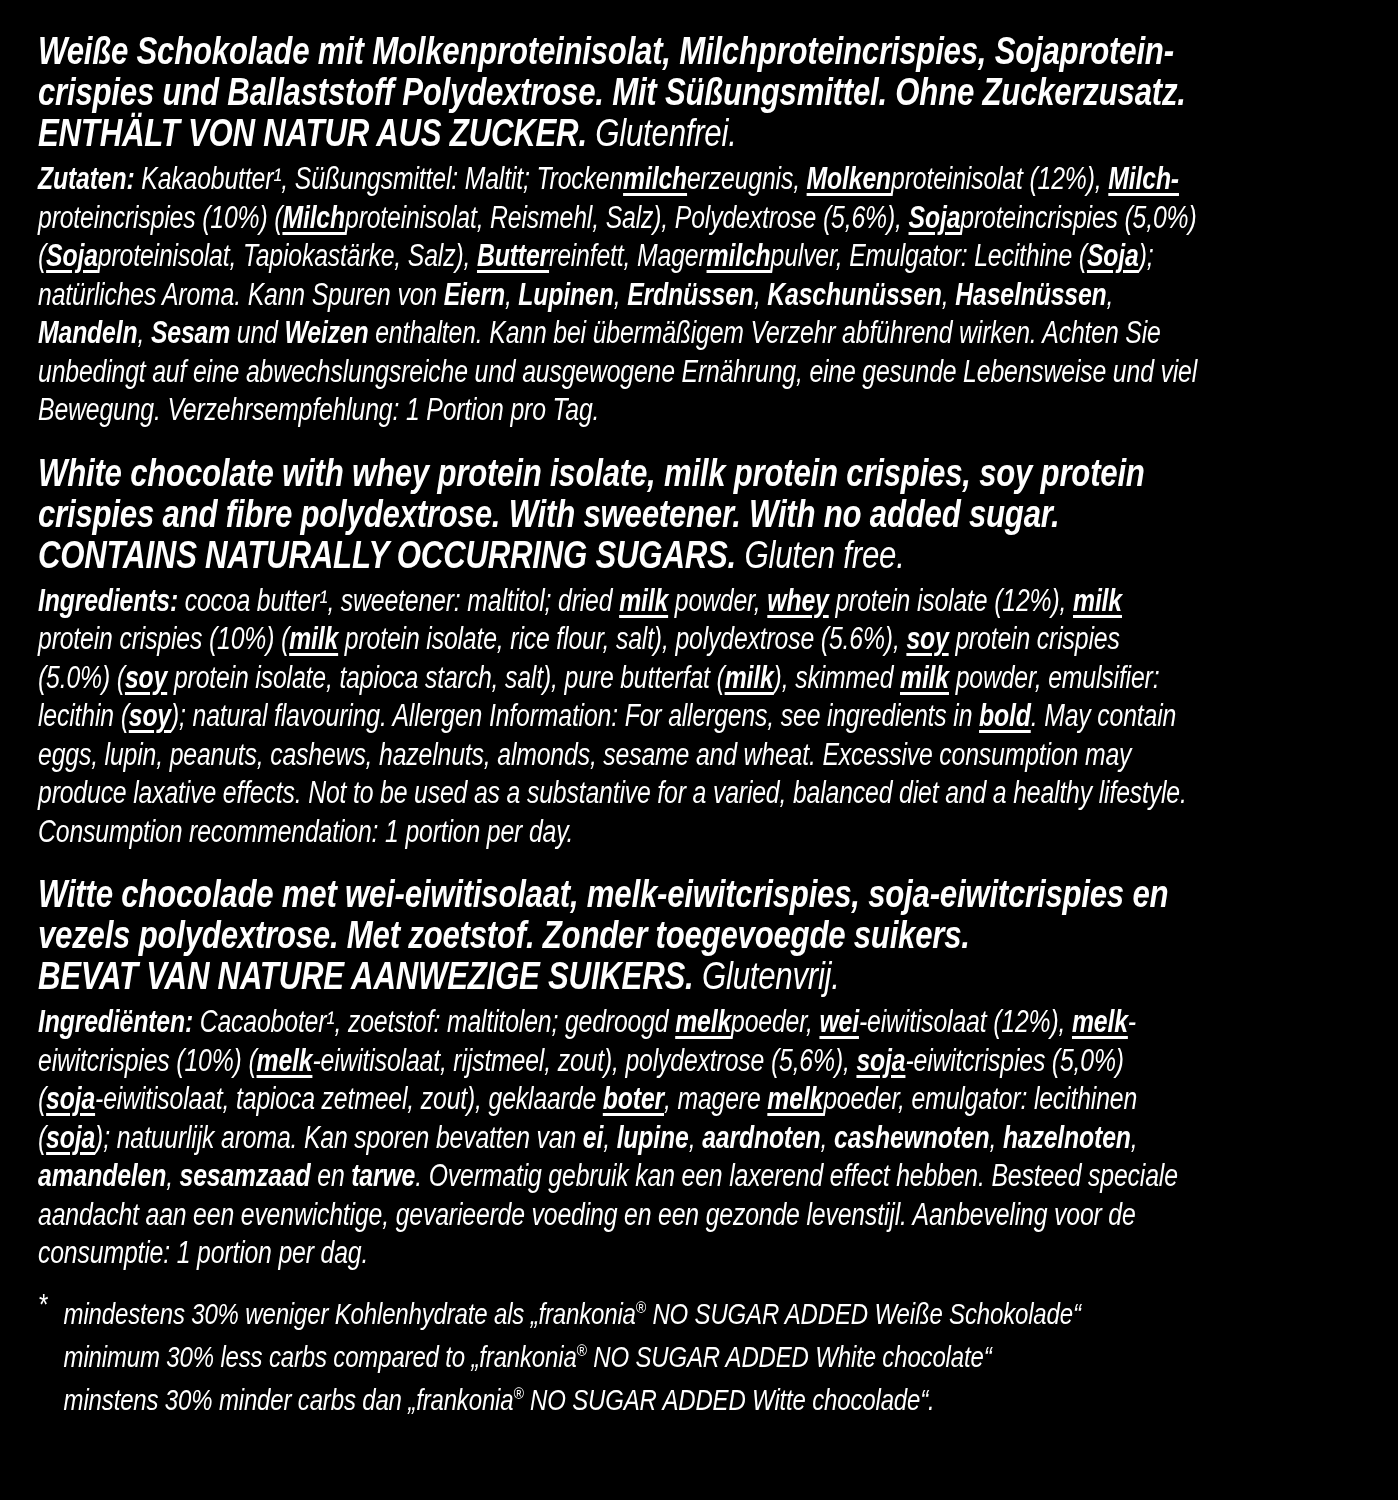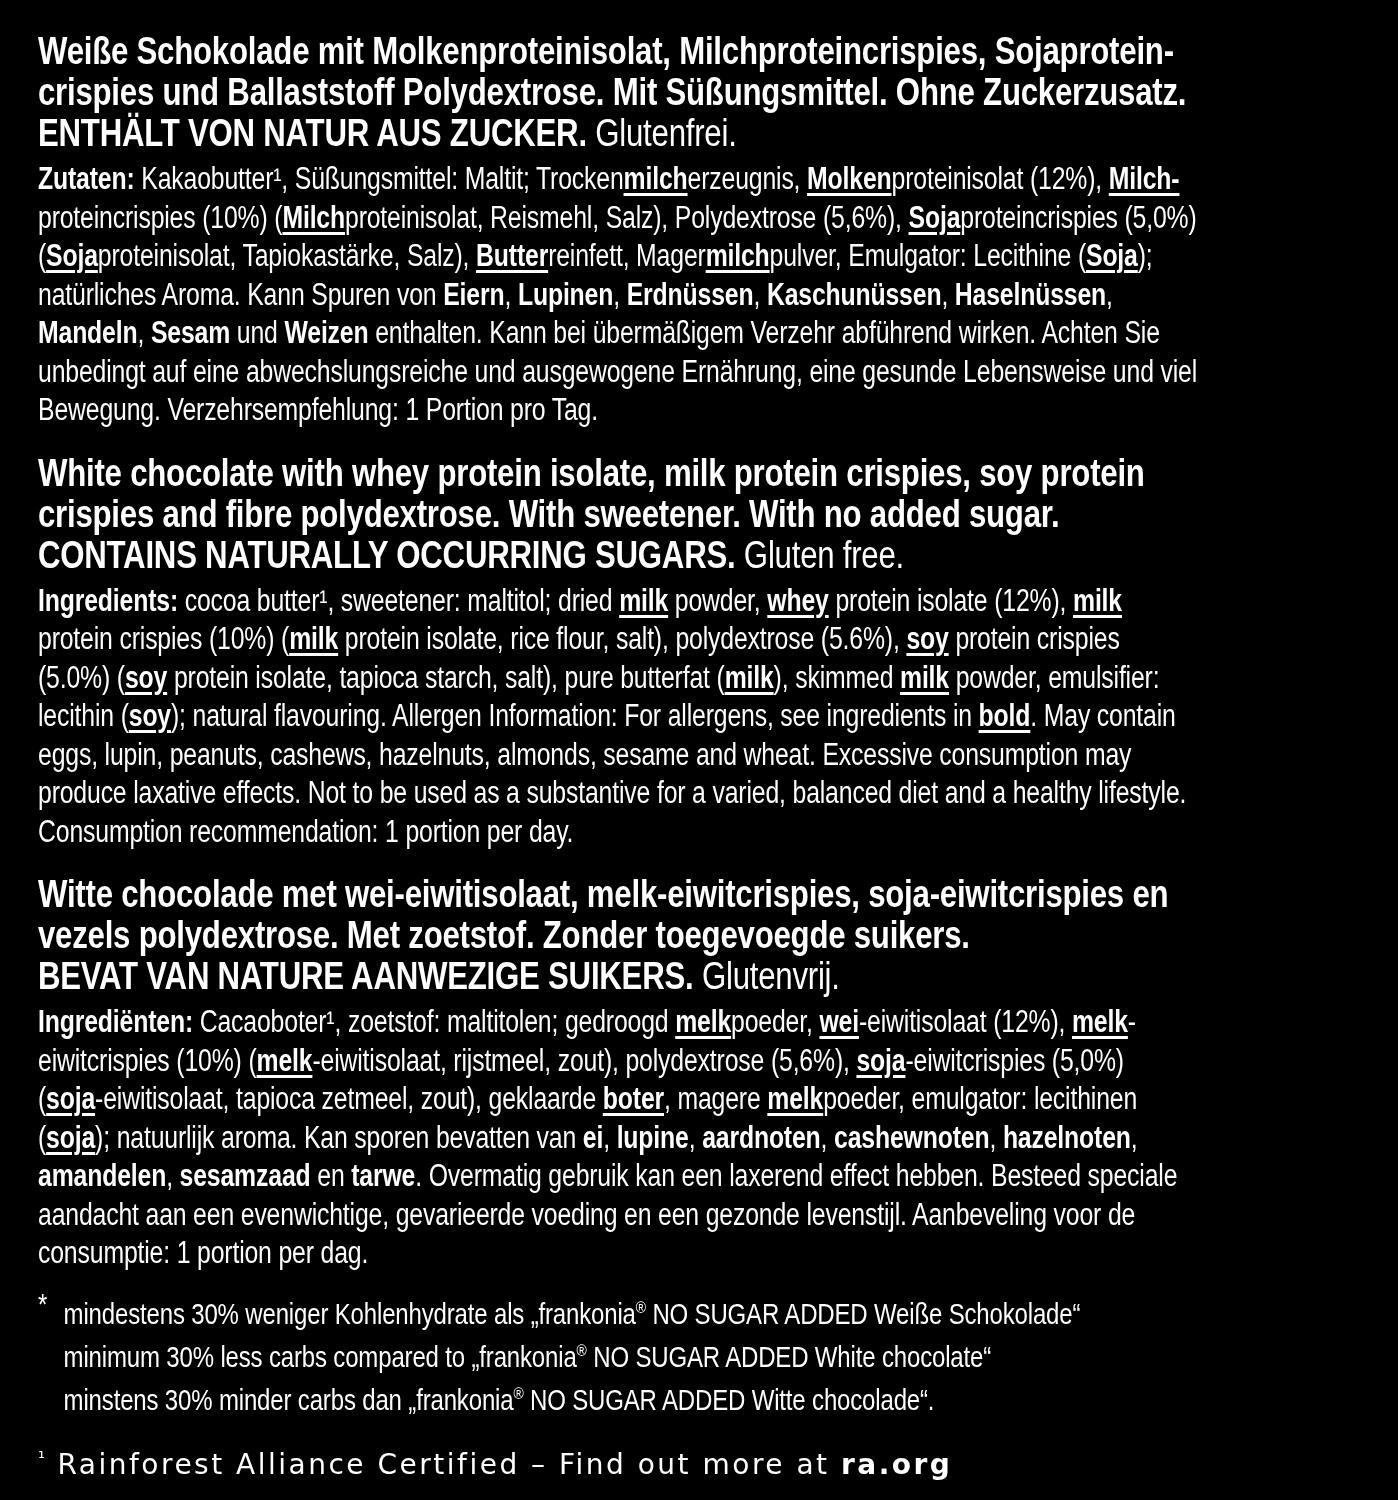--- a/index.html
+++ b/index.html
@@ -3,21 +3,21 @@
 <meta charset="utf-8">
 <style>
   * { margin:0; padding:0; box-sizing:border-box; }
   html, body { width:1398px; height:1500px; }
   body {
     background:#000000;
     color:#ffffff;
     font-family:"Liberation Sans", sans-serif;
     overflow:hidden;
   }
-  .label { padding:30px 38px 0 38px; }
+  .label { padding:30px 38px 0 38px;font-style:italic; }
   .condensed {
     transform:scaleX(0.80);
     transform-origin:top left;
     width:1660px;
   }
   .section { margin-top:22px; }
   .section:first-child { margin-top:0; }
   .hdr {
     font-size:39px;
     font-weight:400;
@@ -77,16 +77,13 @@
       <p class="body-text"><span class="b">Ingrediënten:</span><span> Cacaoboter¹, zoetstof: maltitolen; gedroogd </span><span class="b u">melk</span><span>poeder, </span><span class="b u">wei</span><span>-eiwitisolaat (12%), </span><span class="b u">melk</span><span>-</span><br><span>eiwitcrispies (10%) (</span><span class="b u">melk</span><span>-eiwitisolaat, rijstmeel, zout), polydextrose (5,6%), </span><span class="b u">soja</span><span>-eiwitcrispies (5,0%)</span><br><span>(</span><span class="b u">soja</span><span>-eiwitisolaat, tapioca zetmeel, zout), geklaarde </span><span class="b u">boter</span><span>, magere </span><span class="b u">melk</span><span>poeder, emulgator: lecithinen</span><br><span>(</span><span class="b u">soja</span><span>); natuurlijk aroma. Kan sporen bevatten van </span><span class="b">ei</span><span>, </span><span class="b">lupine</span><span>, </span><span class="b">aardnoten</span><span>, </span><span class="b">cashewnoten</span><span>, </span><span class="b">hazelnoten</span><span>,</span><br><span class="b">amandelen</span><span>, </span><span class="b">sesamzaad</span><span> en </span><span class="b">tarwe</span><span>. Overmatig gebruik kan een laxerend effect hebben. Besteed speciale</span><br><span>aandacht aan een evenwichtige, gevarieerde voeding en een gezonde levenstijl. Aanbeveling voor de</span><br><span>consumptie: 1 portion per dag.</span></p>
     </div>
 
     <div class="footnote">
       <span class="fn-marker">*</span>
       <span><span>mindestens 30% weniger Kohlenhydrate als „frankonia</span><span class="sup">®</span><span> NO SUGAR ADDED Weiße Schokolade“</span><br><span>minimum 30% less carbs compared to „frankonia</span><span class="sup">®</span><span> NO SUGAR ADDED White chocolate“</span><br><span>minstens 30% minder carbs dan „frankonia</span><span class="sup">®</span><span> NO SUGAR ADDED Witte chocolade“.</span></span>
     </div>
 
   </div>
 
-  <div class="cert">
-    <span class="cert-marker">¹</span><span><span>Rainforest Alliance Certified – Find out more at </span><span class="b">ra.org</span></span>
-  </div>
 </div>
 
 </body></html>

